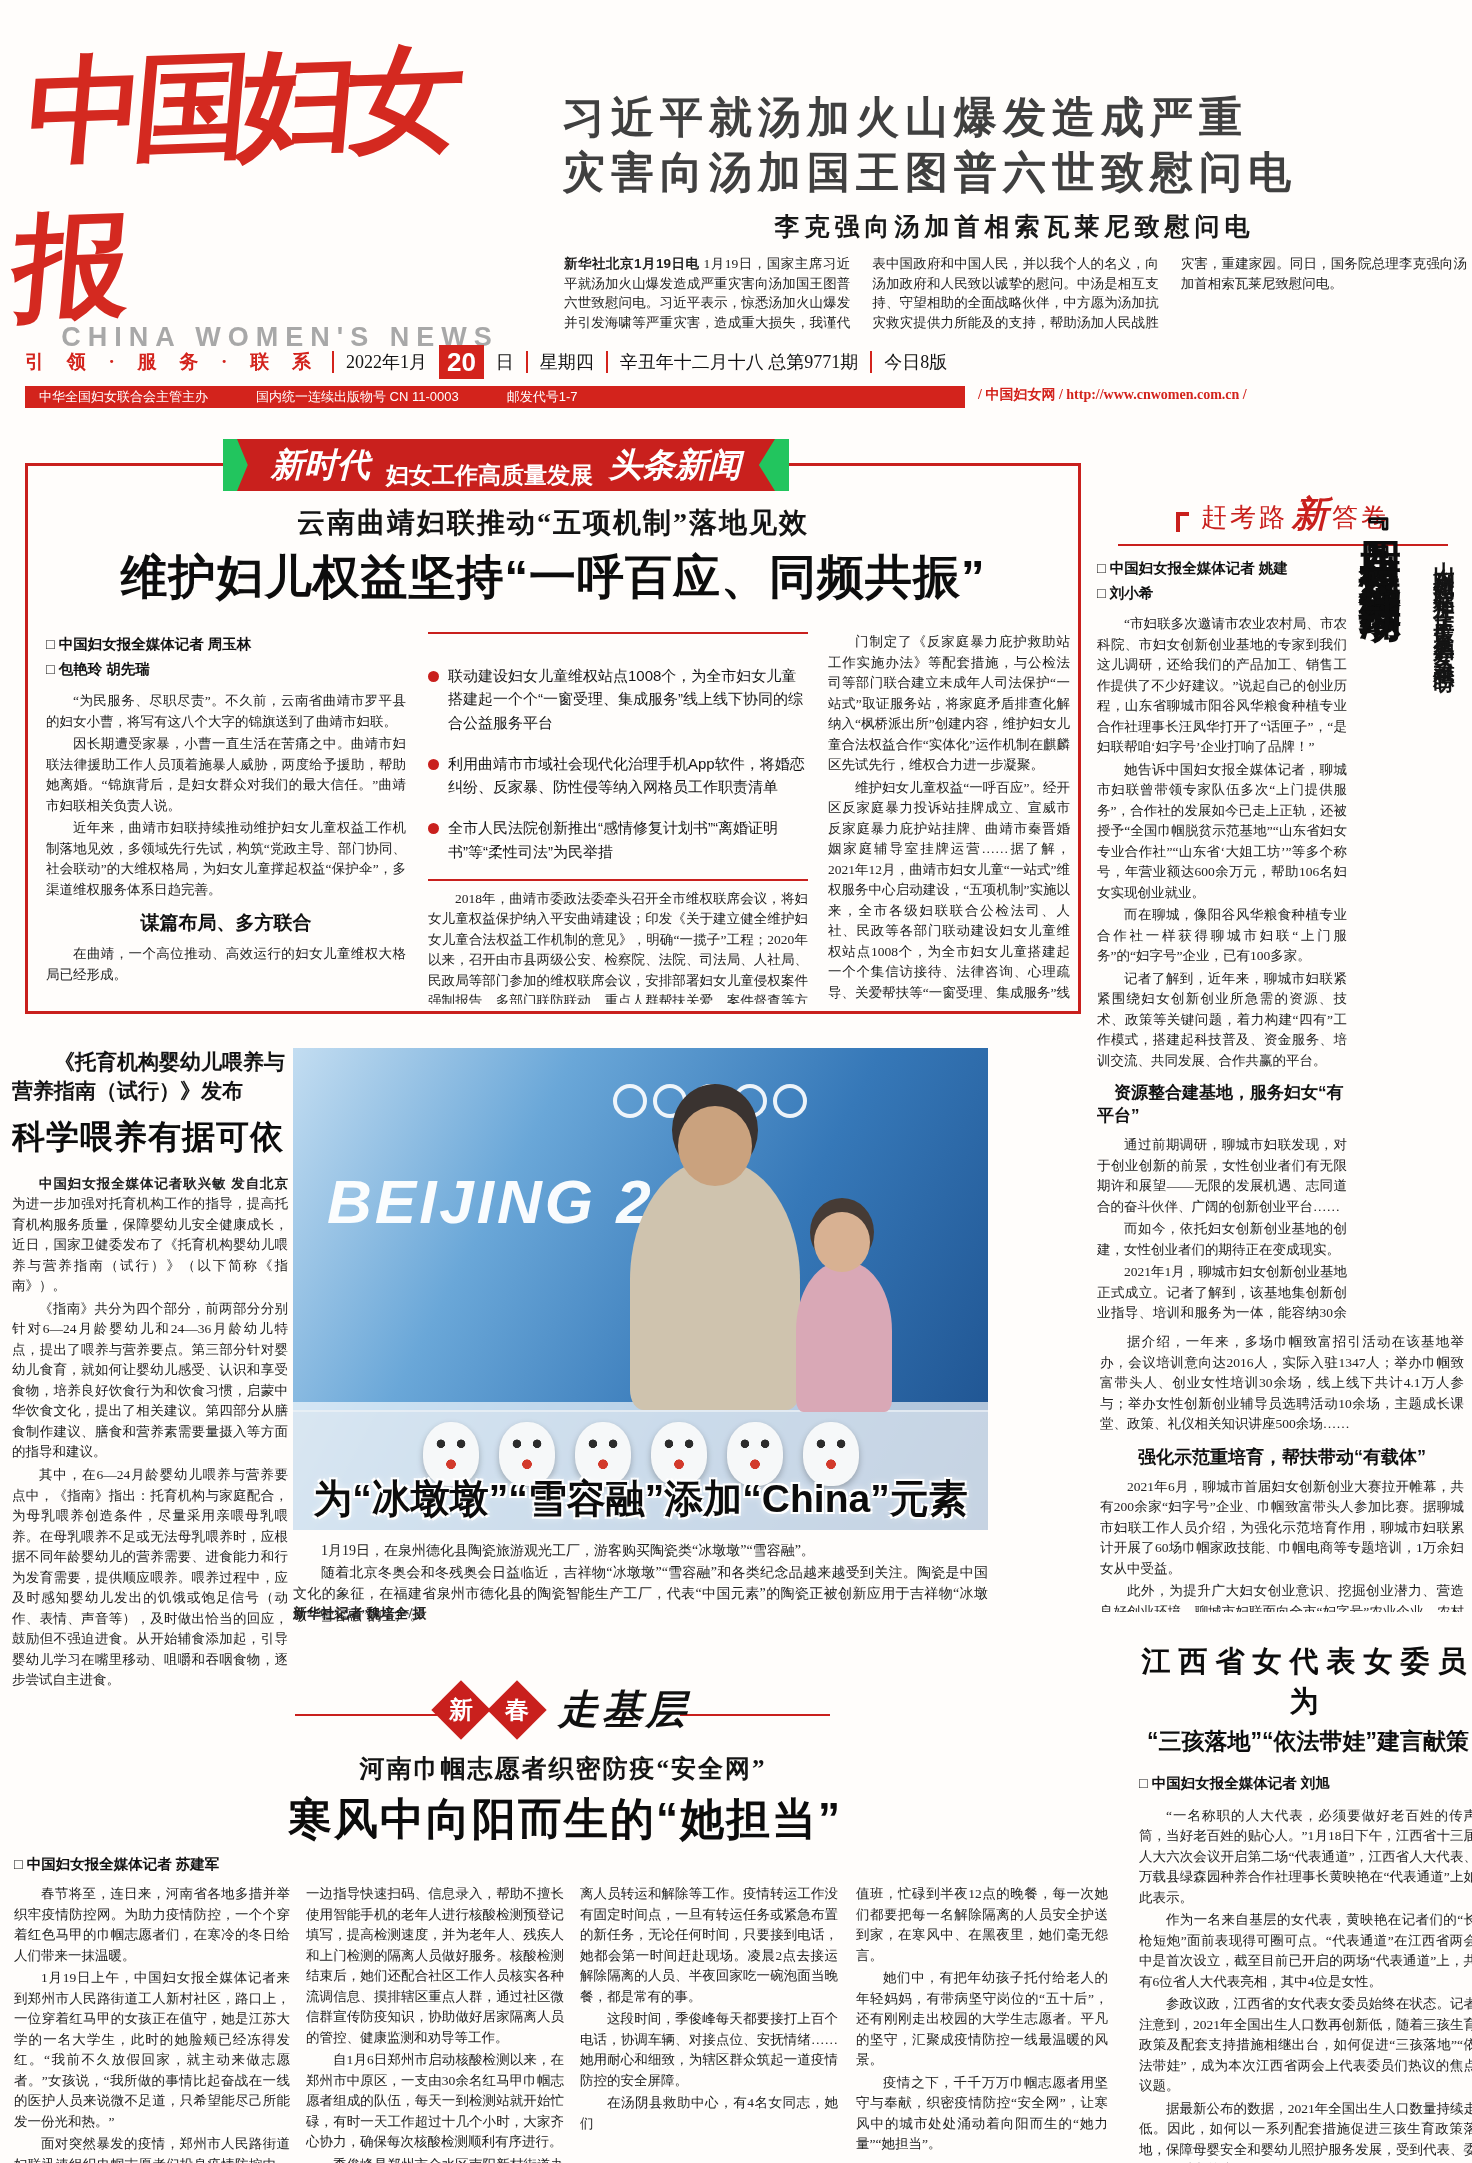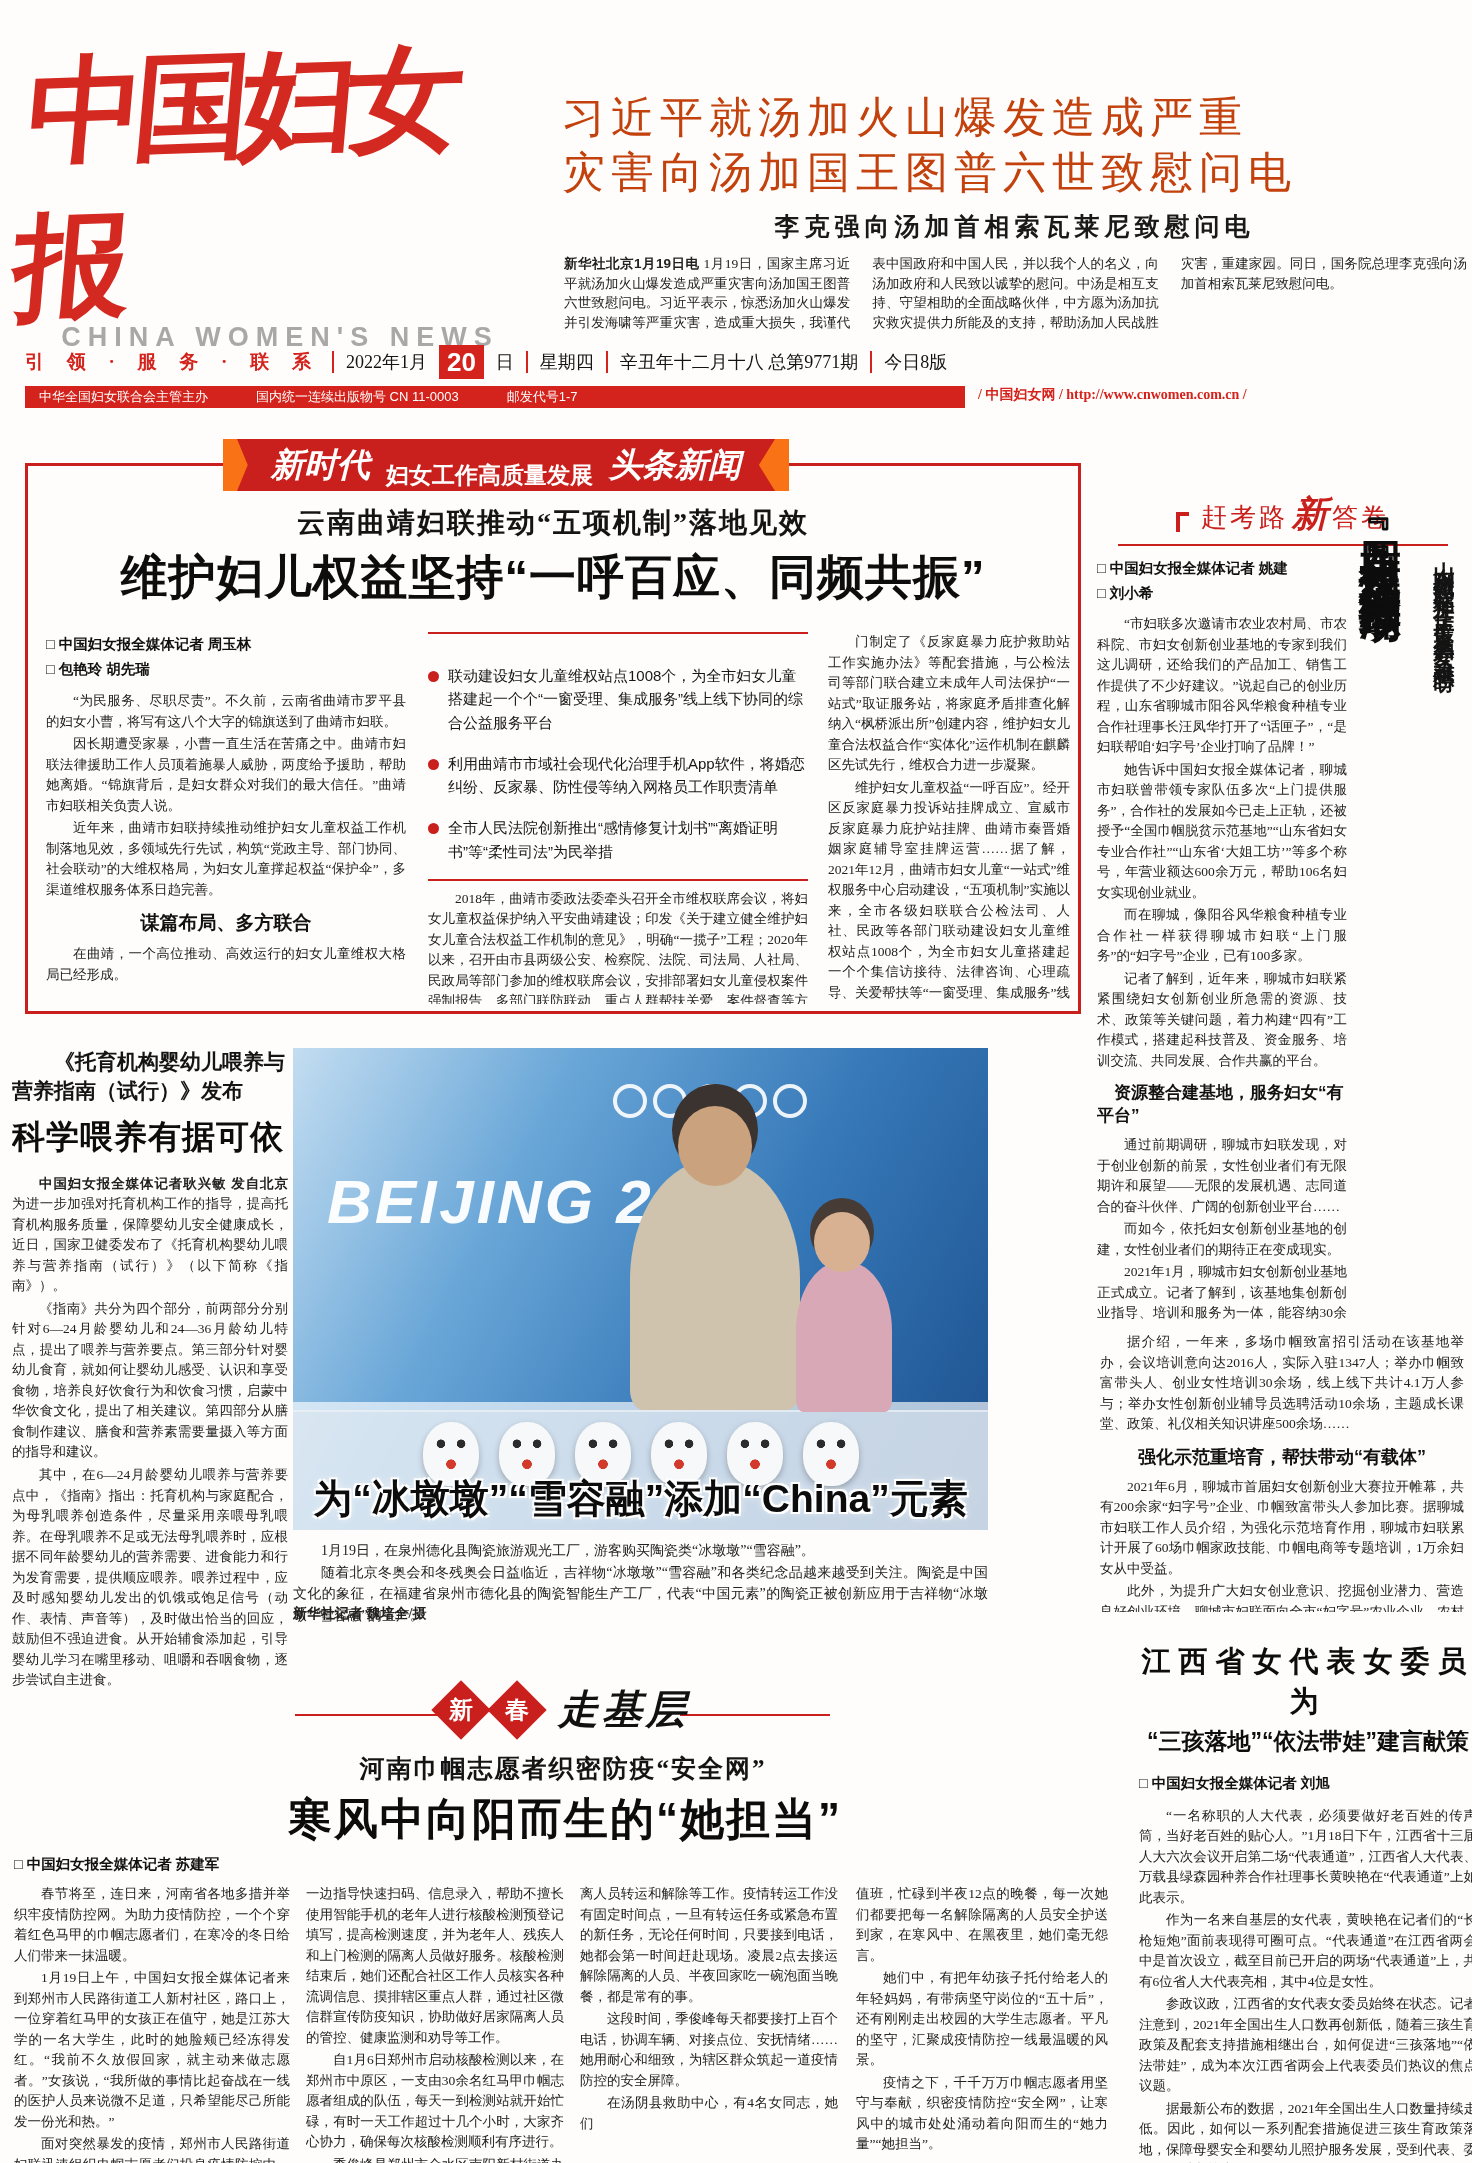--- a/index.html
+++ b/index.html
@@ -12,41 +12,41 @@
   .byline { font-family:"Liberation Sans", sans-serif; font-size:14.5px; font-weight:bold; line-height:1.7; color:#111; }
   .inhead { font-family:"Liberation Sans", sans-serif; font-weight:bold; font-size:19px; text-align:center; margin:10px 0 8px; color:#111; }
 
   
   .masthead { left:22px; top:48px; width:516px; height:268px; display:flex; align-items:center; justify-content:center; }
   .masthead span { font-size:116px; font-weight:bold; color:#d42920; letter-spacing:-10px;
                    transform:skewX(-7deg) rotate(-2deg); font-family:"DejaVu Serif", serif; }
   .masthead-sub { left:22px; top:322px; width:516px; text-align:center; font-family:"Liberation Sans",sans-serif;
                   font-size:27px; color:#a8a8a8; letter-spacing:7px; font-weight:bold; }
   .top-headline { left:562px; top:90px; width:905px; font-family:"Liberation Sans",sans-serif;
-                  font-weight:400; font-size:43px; line-height:1.28; color:#c2410c; letter-spacing:6px; }
+                  font-weight:700; font-size:43px; line-height:1.28; color:#404040; letter-spacing:6px; }
   .top-deck { left:562px; top:210px; width:905px; text-align:center; font-size:25px; font-weight:bold;
               letter-spacing:5px; color:#191919; }
   .top-body { left:564px; top:254px; width:903px; height:88px; column-count:3; column-gap:22px;
               font-size:13.5px; line-height:1.45; text-align:justify; overflow:hidden; color:#222; }
   .top-body b { font-family:"Liberation Sans",sans-serif; }
 
   .daterow { left:25px; top:344px; width:1430px; height:36px; display:flex; align-items:center; gap:12px; }
   .slogan { color:#d3231c; font-weight:bold; font-size:19px; letter-spacing:9px; white-space:nowrap; }
   .vsep { width:2px; height:22px; background:#d3231c; }
   .dr-txt { font-size:18px; color:#141414; white-space:nowrap; }
   .daybox { background:#d3231c; color:#fff; font-family:"Liberation Sans",sans-serif; font-weight:bold;
             font-size:26px; line-height:34px; padding:0 8px; }
   .redbar { left:25px; top:386px; width:940px; height:22px; background:#d3231c; color:#fff;
             font-family:"Liberation Sans",sans-serif; font-size:13px; display:flex; align-items:center;
             gap:48px; padding:0 14px; white-space:nowrap; }
   .redbar-right { left:978px; top:386px; font-size:14px; color:#d3231c; font-weight:bold; white-space:nowrap; }
 
   
   .mainbox { left:25px; top:463px; width:1056px; height:551px; border:3px solid #c9201d; background:#fffdfb; }
-  .ribbon-wrap { position:absolute; left:195px; top:-27px; background:#f97316; padding:0 14px; }
+  .ribbon-wrap { position:absolute; left:195px; top:-27px; background:#22c55e; padding:0 14px; }
   .ribbon { background:#c9201d; color:#fff; height:52px; display:flex; align-items:center; gap:16px;
             padding:0 34px; clip-path:polygon(0 0,100% 0,97% 50%,100% 100%,0 100%,2% 50%); }
   .ribbon .scr { font-size:33px; font-weight:bold; font-style:italic; font-family:"DejaVu Serif",serif; }
   .ribbon .mid { font-size:23px; font-weight:bold;margin-top:21px; }
   .ms-kicker { left:0; top:38px; width:100%; text-align:center; font-size:28px; font-weight:bold;
                letter-spacing:2px; color:#141414; }
   .ms-headline { left:0; top:80px; width:100%; text-align:center; font-family:"Liberation Sans",sans-serif;
                  font-weight:900; font-size:47px; letter-spacing:1px; color:#0d0d0d; }
   .ms-col1 { left:18px; top:166px; width:360px; height:372px; overflow:hidden; }
   .ms-col2 { left:400px; top:166px; width:380px; height:372px; overflow:hidden;

